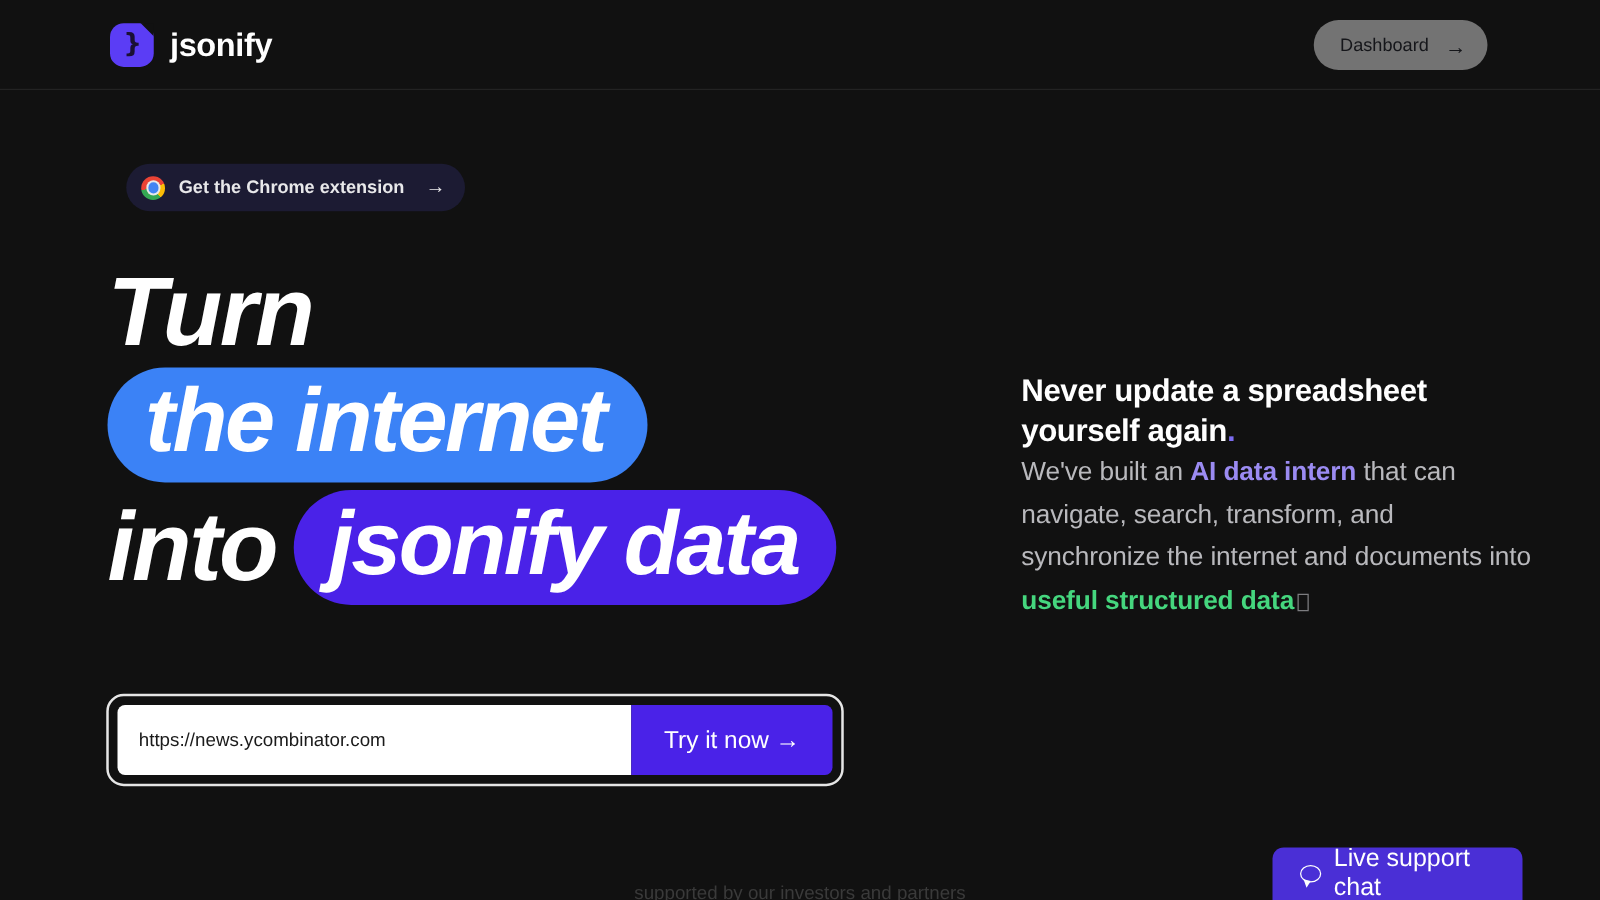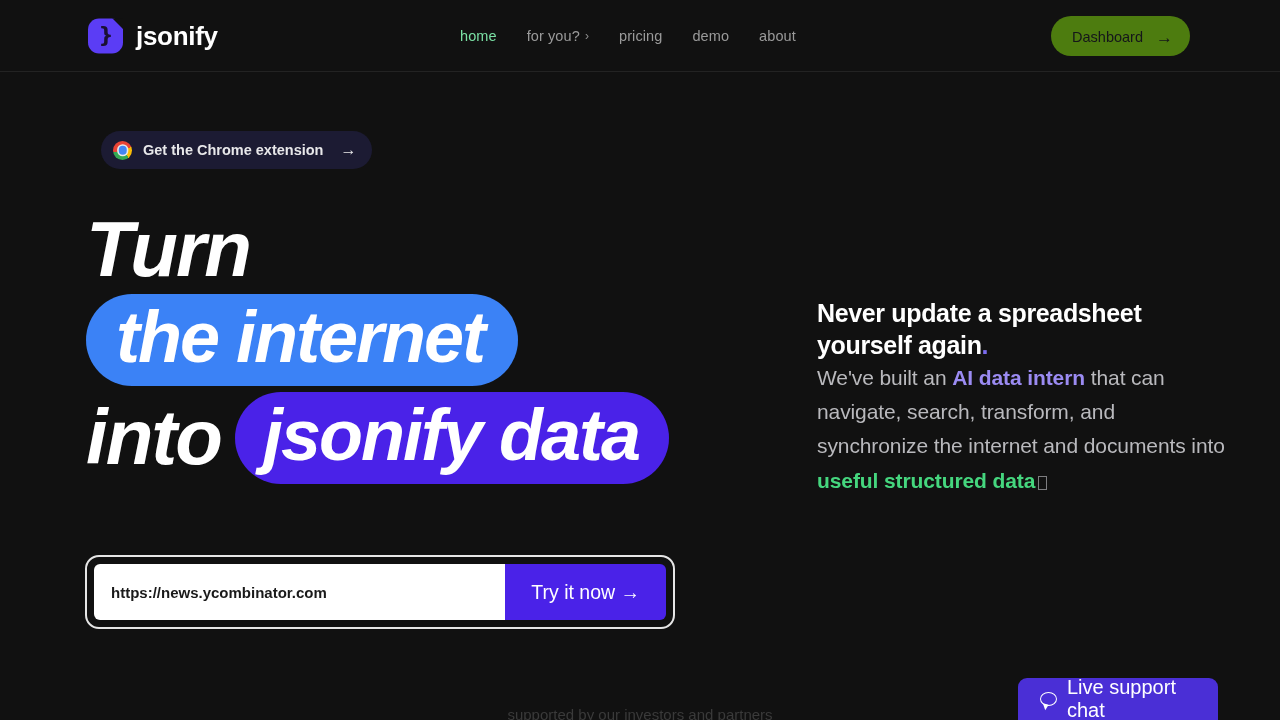--- a/index.html
+++ b/index.html
@@ -54,21 +54,21 @@
     font-size: 14.5px; color: #9a9a9a; letter-spacing: 0.1px;
     display: flex; align-items: center; gap: 5px; cursor: pointer;
     white-space: nowrap;
   }
   .nav-item.active { color: #7ae0a4; }
   .chev { font-size: 12px; color: #8e8e8e; line-height: 1; }
 
   .dash-btn {
     position: absolute; right: 90px; top: 50%; transform: translateY(-50%);
     height: 40px; padding: 3px 17px 0 21px;
-    background: #4d7c0f; color: #15161a;
+    background: #737373; color: #15161a;
     border: none; border-radius: 20px;
     font-family: "Liberation Sans", sans-serif;
     font-size: 14.5px;
     display: flex; align-items: center; gap: 13px;
     cursor: pointer;
   }
   .dash-arrow { font-size: 17px; line-height: 1; }
 
   
   .chrome-pill {
@@ -146,21 +146,21 @@
     border: 2px solid #e6e6e6; border-radius: 14px;
     background: #111111;
     display: flex; align-items: center; padding: 7px;
   }
   .search-input {
     flex: 1; height: 56px;
     background: #ffffff; border: none; outline: none;
     border-radius: 6px 0 0 6px;
     padding: 0 17px;
     font-family: "Liberation Sans", sans-serif;
-    font-size: 15px; color: #1a1a1a; font-weight: bold;
+    font-size: 15px; color: #1a1a1a;
   }
   .try-btn {
     height: 56px; padding: 16px 26px;
     background: #4A22E8; color: #ffffff; border: none;
     border-radius: 0 6px 6px 0;
     font-family: "Liberation Sans", sans-serif;
     font-size: 19.5px; cursor: pointer; white-space: nowrap;
   }
 
   
@@ -196,38 +196,20 @@
 
 <div class="header">
 
   <div class="brand">
     <div class="logo-mark">
       <span class="logo-brace">}</span>
     </div>
     <span class="brand-name">jsonify</span>
   </div>
 
-  <nav class="nav">
-    <div class="nav-item active">
-      <span>home</span>
-    </div>
-    <div class="nav-item">
-      <span>for you?</span>
-      <span class="chev">›</span>
-    </div>
-    <div class="nav-item">
-      <span>pricing</span>
-    </div>
-    <div class="nav-item">
-      <span>demo</span>
-    </div>
-    <div class="nav-item">
-      <span>about</span>
-    </div>
-  </nav>
 
   <button class="dash-btn">
     <span>Dashboard</span>
     <span class="dash-arrow">→</span>
   </button>
 </div>
 
 <div class="chrome-pill">
   <span class="chrome-logo"></span>
   <span class="chrome-text">Get the Chrome extension</span>

